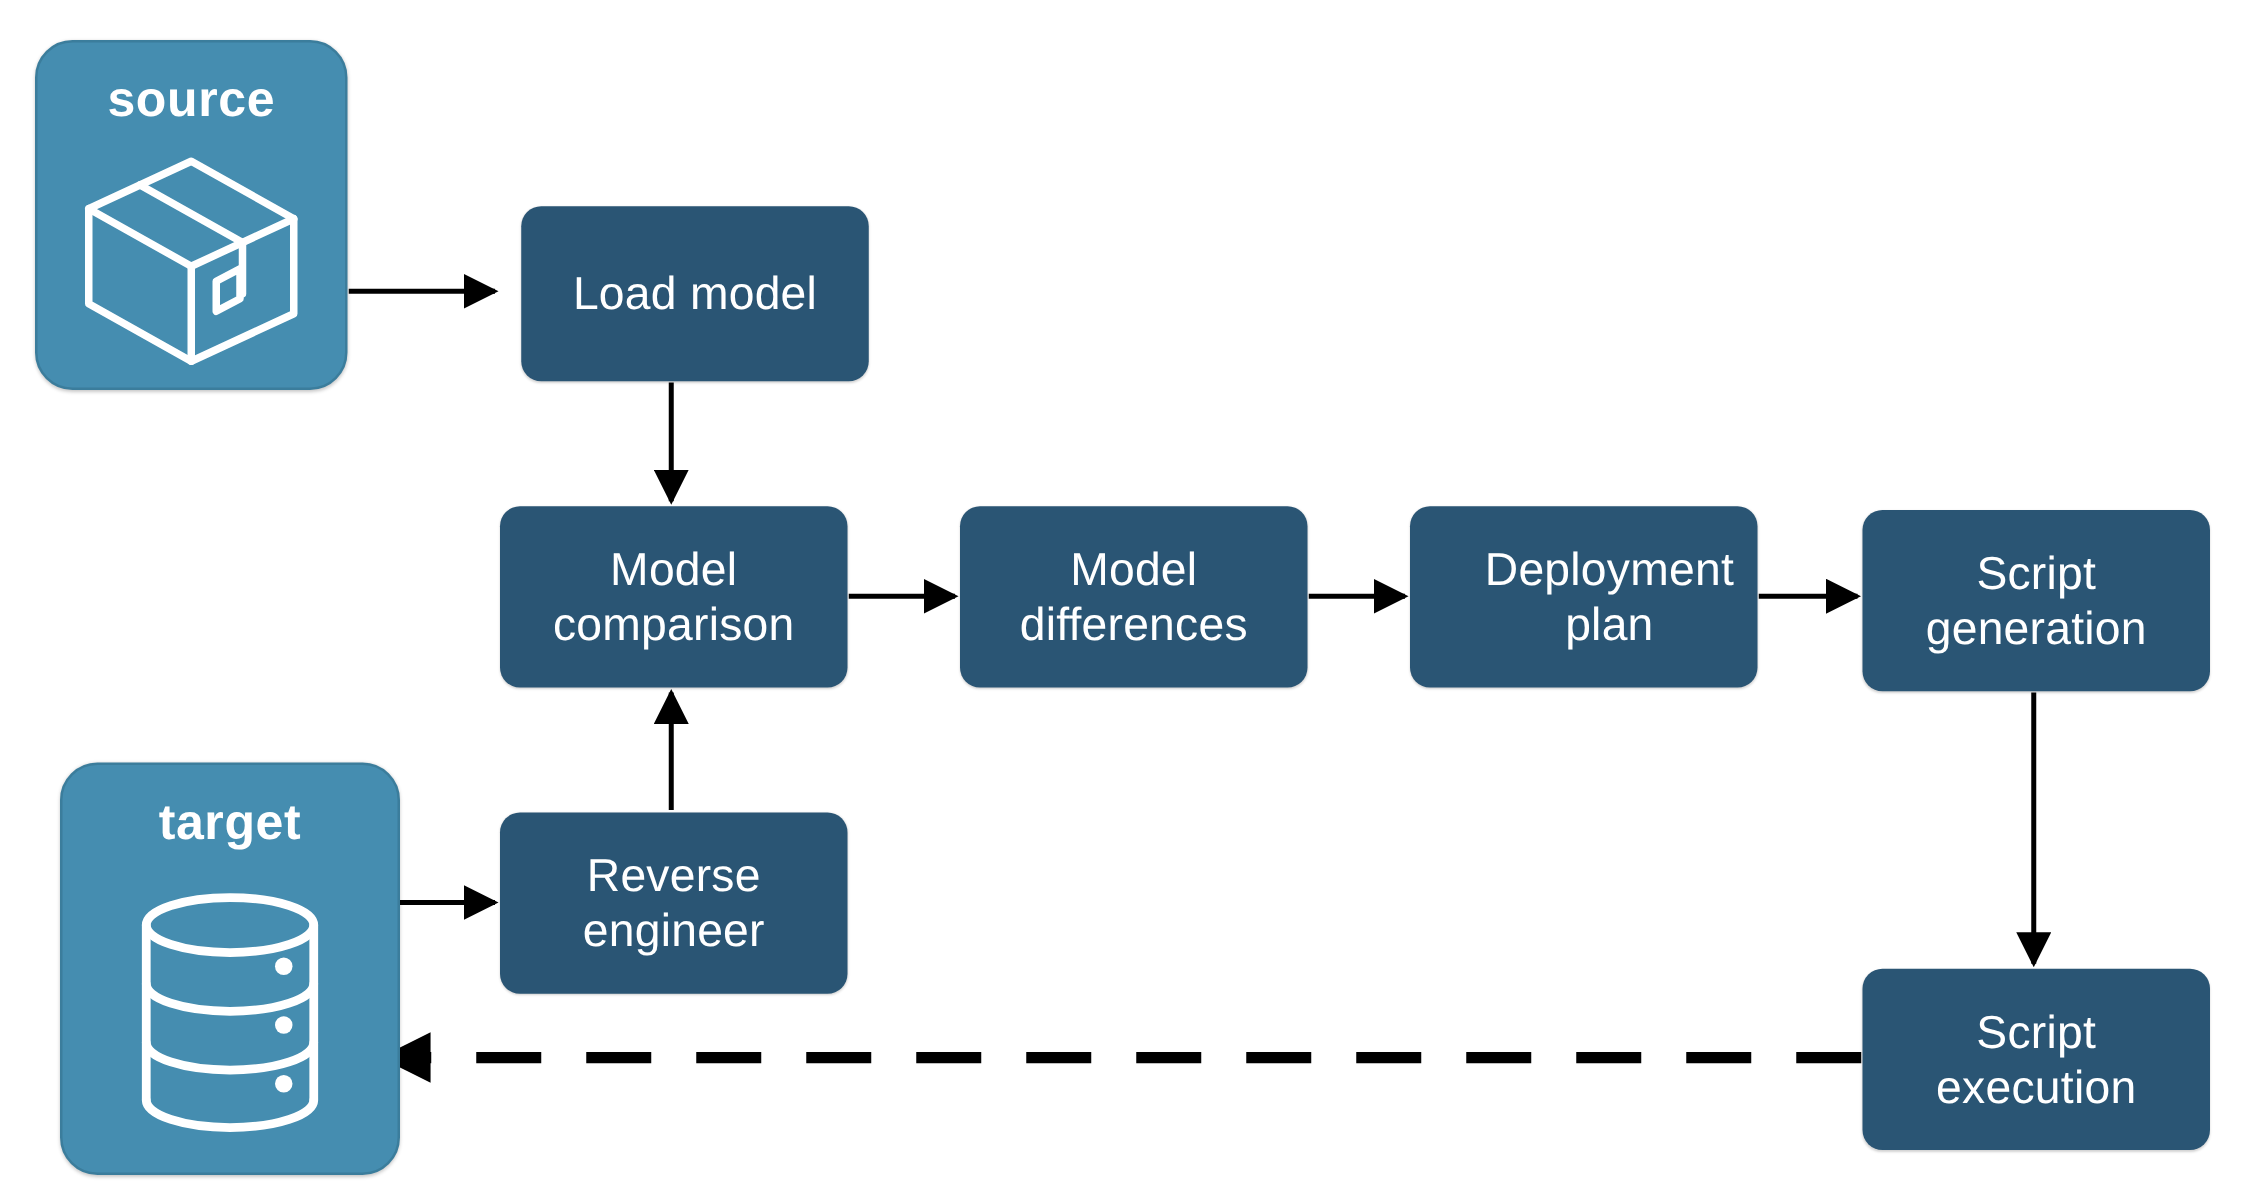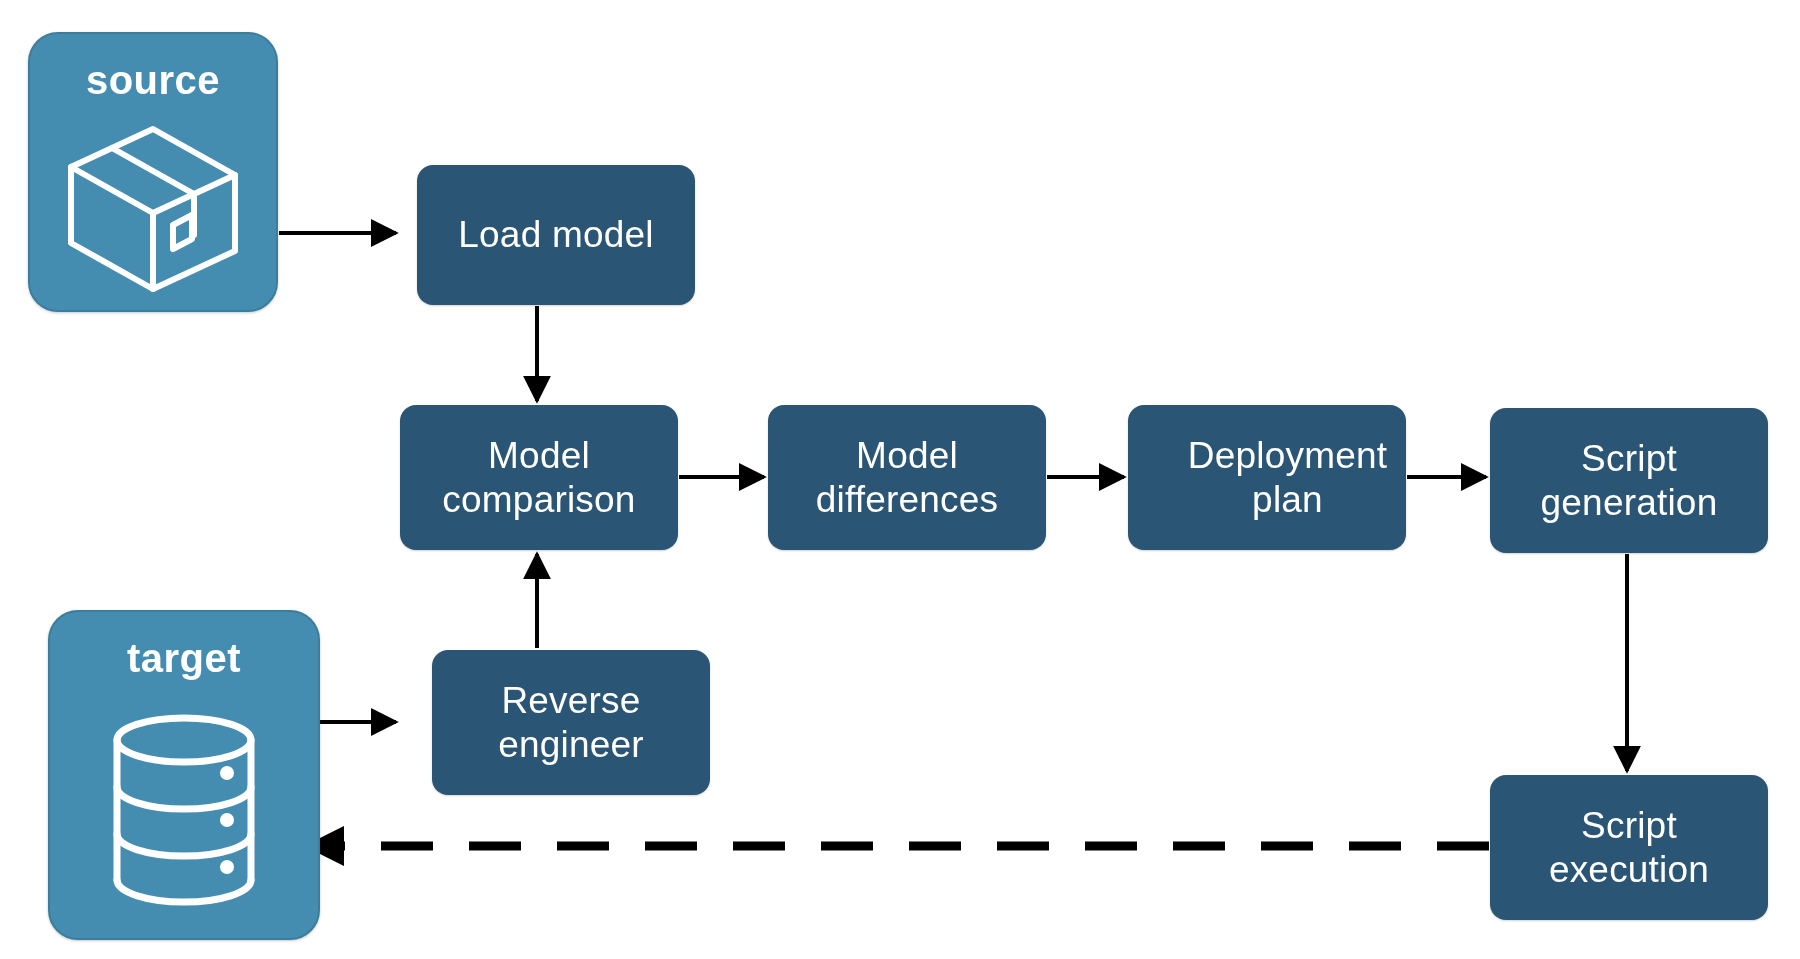--- a/index.html
+++ b/index.html
@@ -156,21 +156,21 @@
   <div class="node-box process-box" style="left:1128px; top:405px; width:278px; height:145px;padding-left:41px;">
     <span class="box-text">Deployment
 plan</span>
   </div>
 
   <div class="node-box process-box" style="left:1490px; top:408px; width:278px; height:145px;">
     <span class="box-text">Script
 generation</span>
   </div>
 
-  <div class="node-box process-box" style="left:400px; top:650px; width:278px; height:145px;margin-left:32px;">
+  <div class="node-box process-box" style="left:400px; top:650px; width:278px; height:145px;">
     <span class="box-text">Reverse
 engineer</span>
   </div>
 
   <div class="node-box process-box" style="left:1490px; top:775px; width:278px; height:145px;">
     <span class="box-text">Script
 execution</span>
   </div>
 
 </div>

